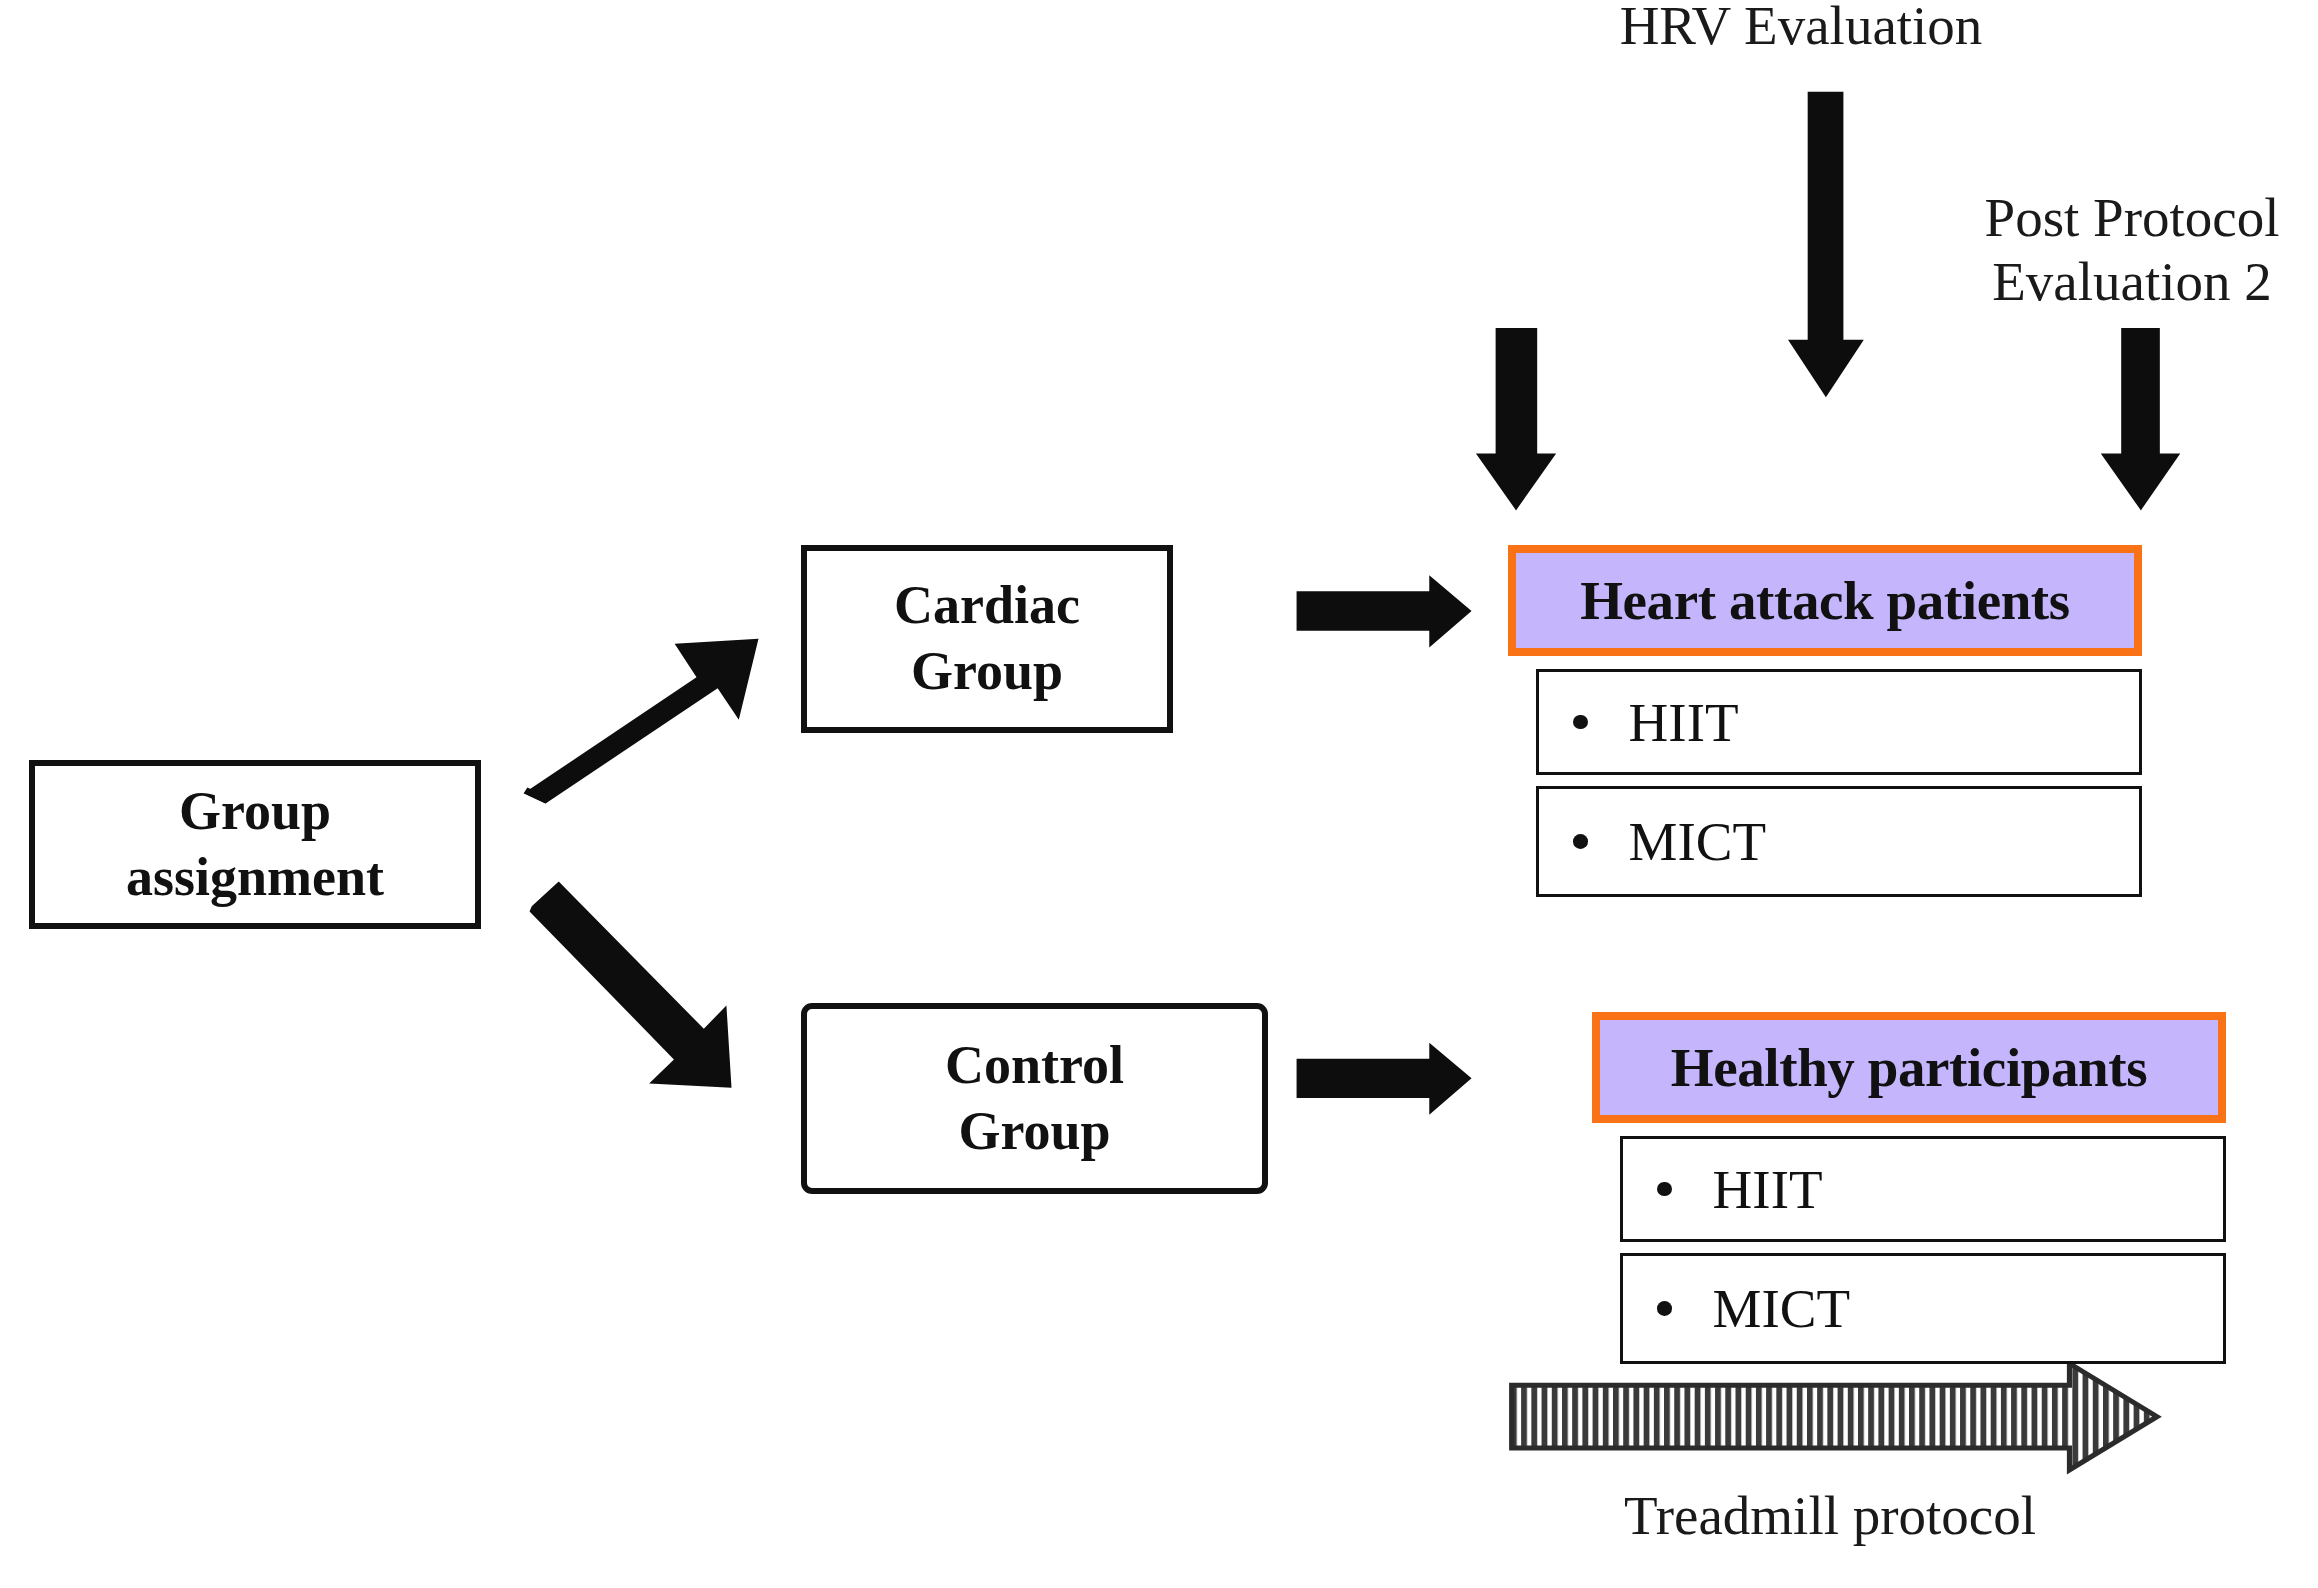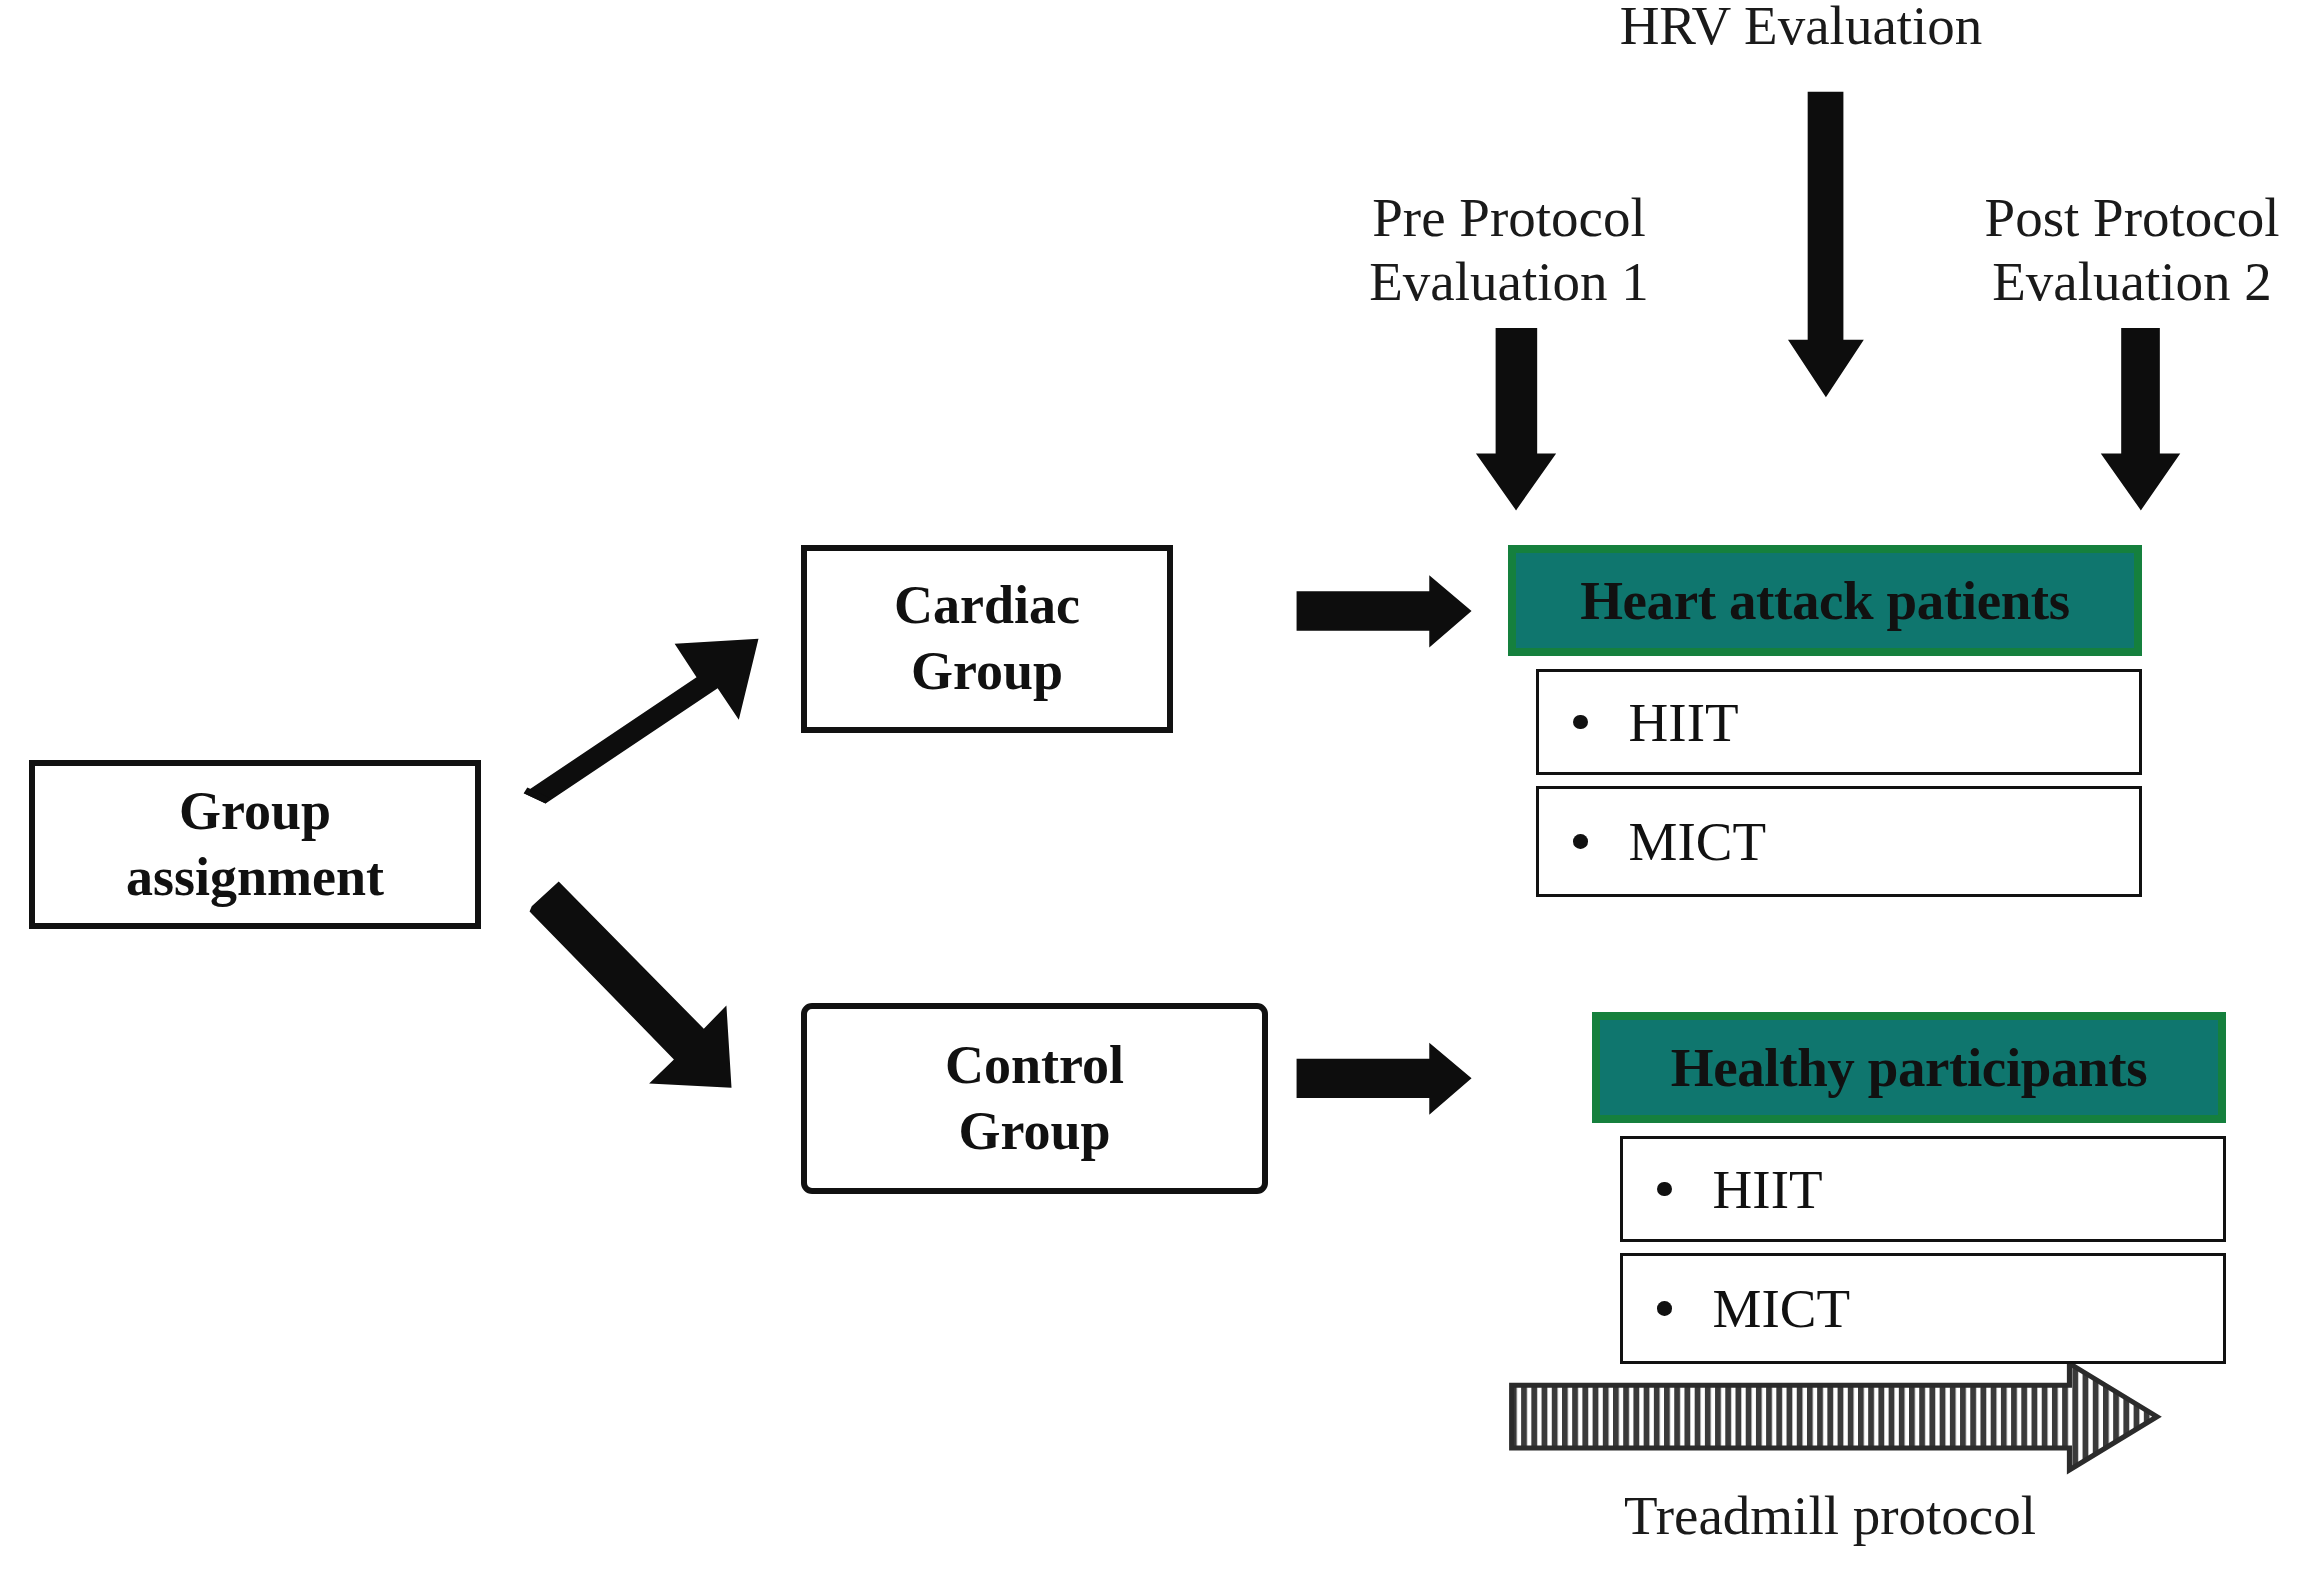--- a/index.html
+++ b/index.html
@@ -46,22 +46,22 @@
     font-size: 54px;
     line-height: 1.22;
     text-align: center;
     white-space: pre-line;
     color: #111111;
   }
 
   
   .stack { box-sizing: border-box; }
   .stack-header {
-    border: 8px solid #15803d;
-    background: #0f766e;
+    border: 8px solid #f97316;
+    background: #c4b5fd;
     box-sizing: border-box;
     display: flex;
     align-items: center;
     justify-content: center;
   }
   .stack-header .hdr-text {
     font-weight: 700;
     font-size: 55px;
     color: #111111;
     letter-spacing: -0.4px;
@@ -159,22 +159,20 @@
                L 2838 1870
                L 2958 1943
                L 2838 2016
                L 2838 1986
                L 2073 1986 Z" fill="url(#stripes)" stroke="#2b2b2b" stroke-width="7" stroke-linejoin="miter"></path>
     </g>
   </svg>
 
   <div class="abs label label-top" style="left:1546px; top:-5.8px; width:510px;">HRV Evaluation</div>
 
-  <div class="abs label label-eval" style="left:1305px; top:186px; width:408px;">Pre Protocol
-Evaluation 1</div>
 
   <div class="abs label label-eval" style="left:1939px; top:186px; width:386px;">Post Protocol
 Evaluation 2</div>
 
   <div class="abs node-box" style="left:29px; top:760px; width:452px; height:169px;">
     <span class="node-text">Group
 assignment</span>
   </div>
 
   <div class="abs node-box" style="left:801px; top:545px; width:372px; height:188px;">

